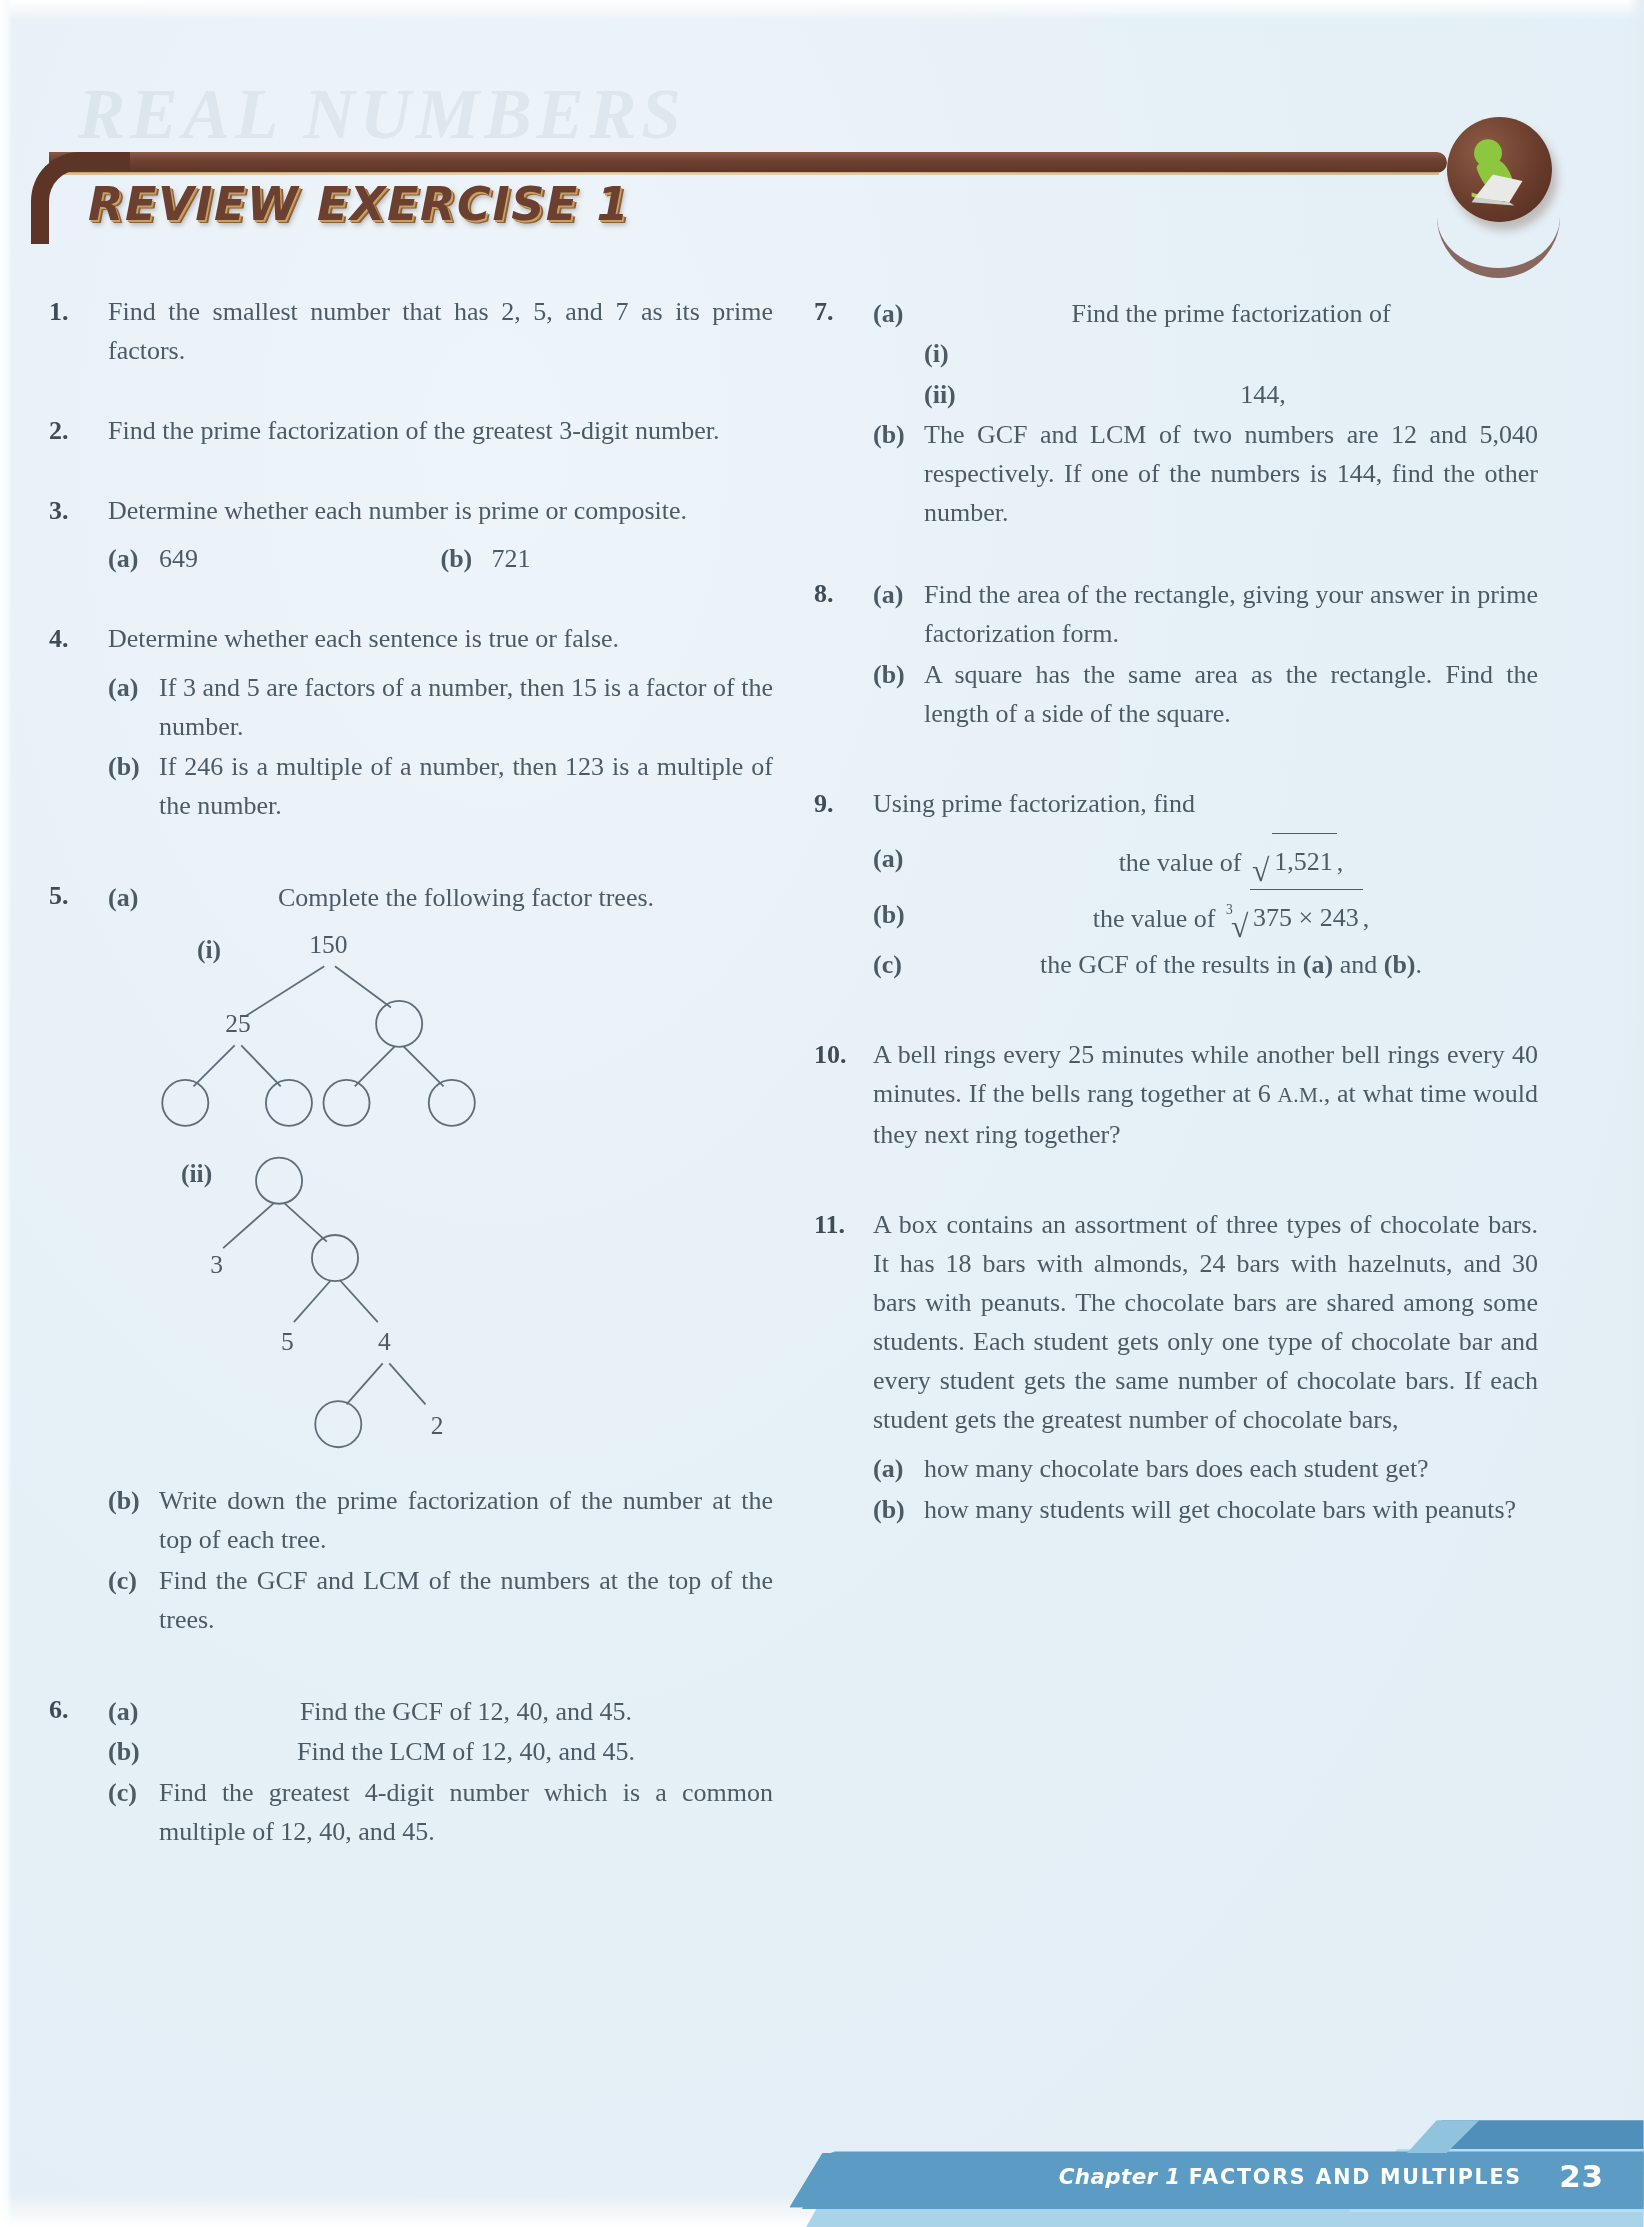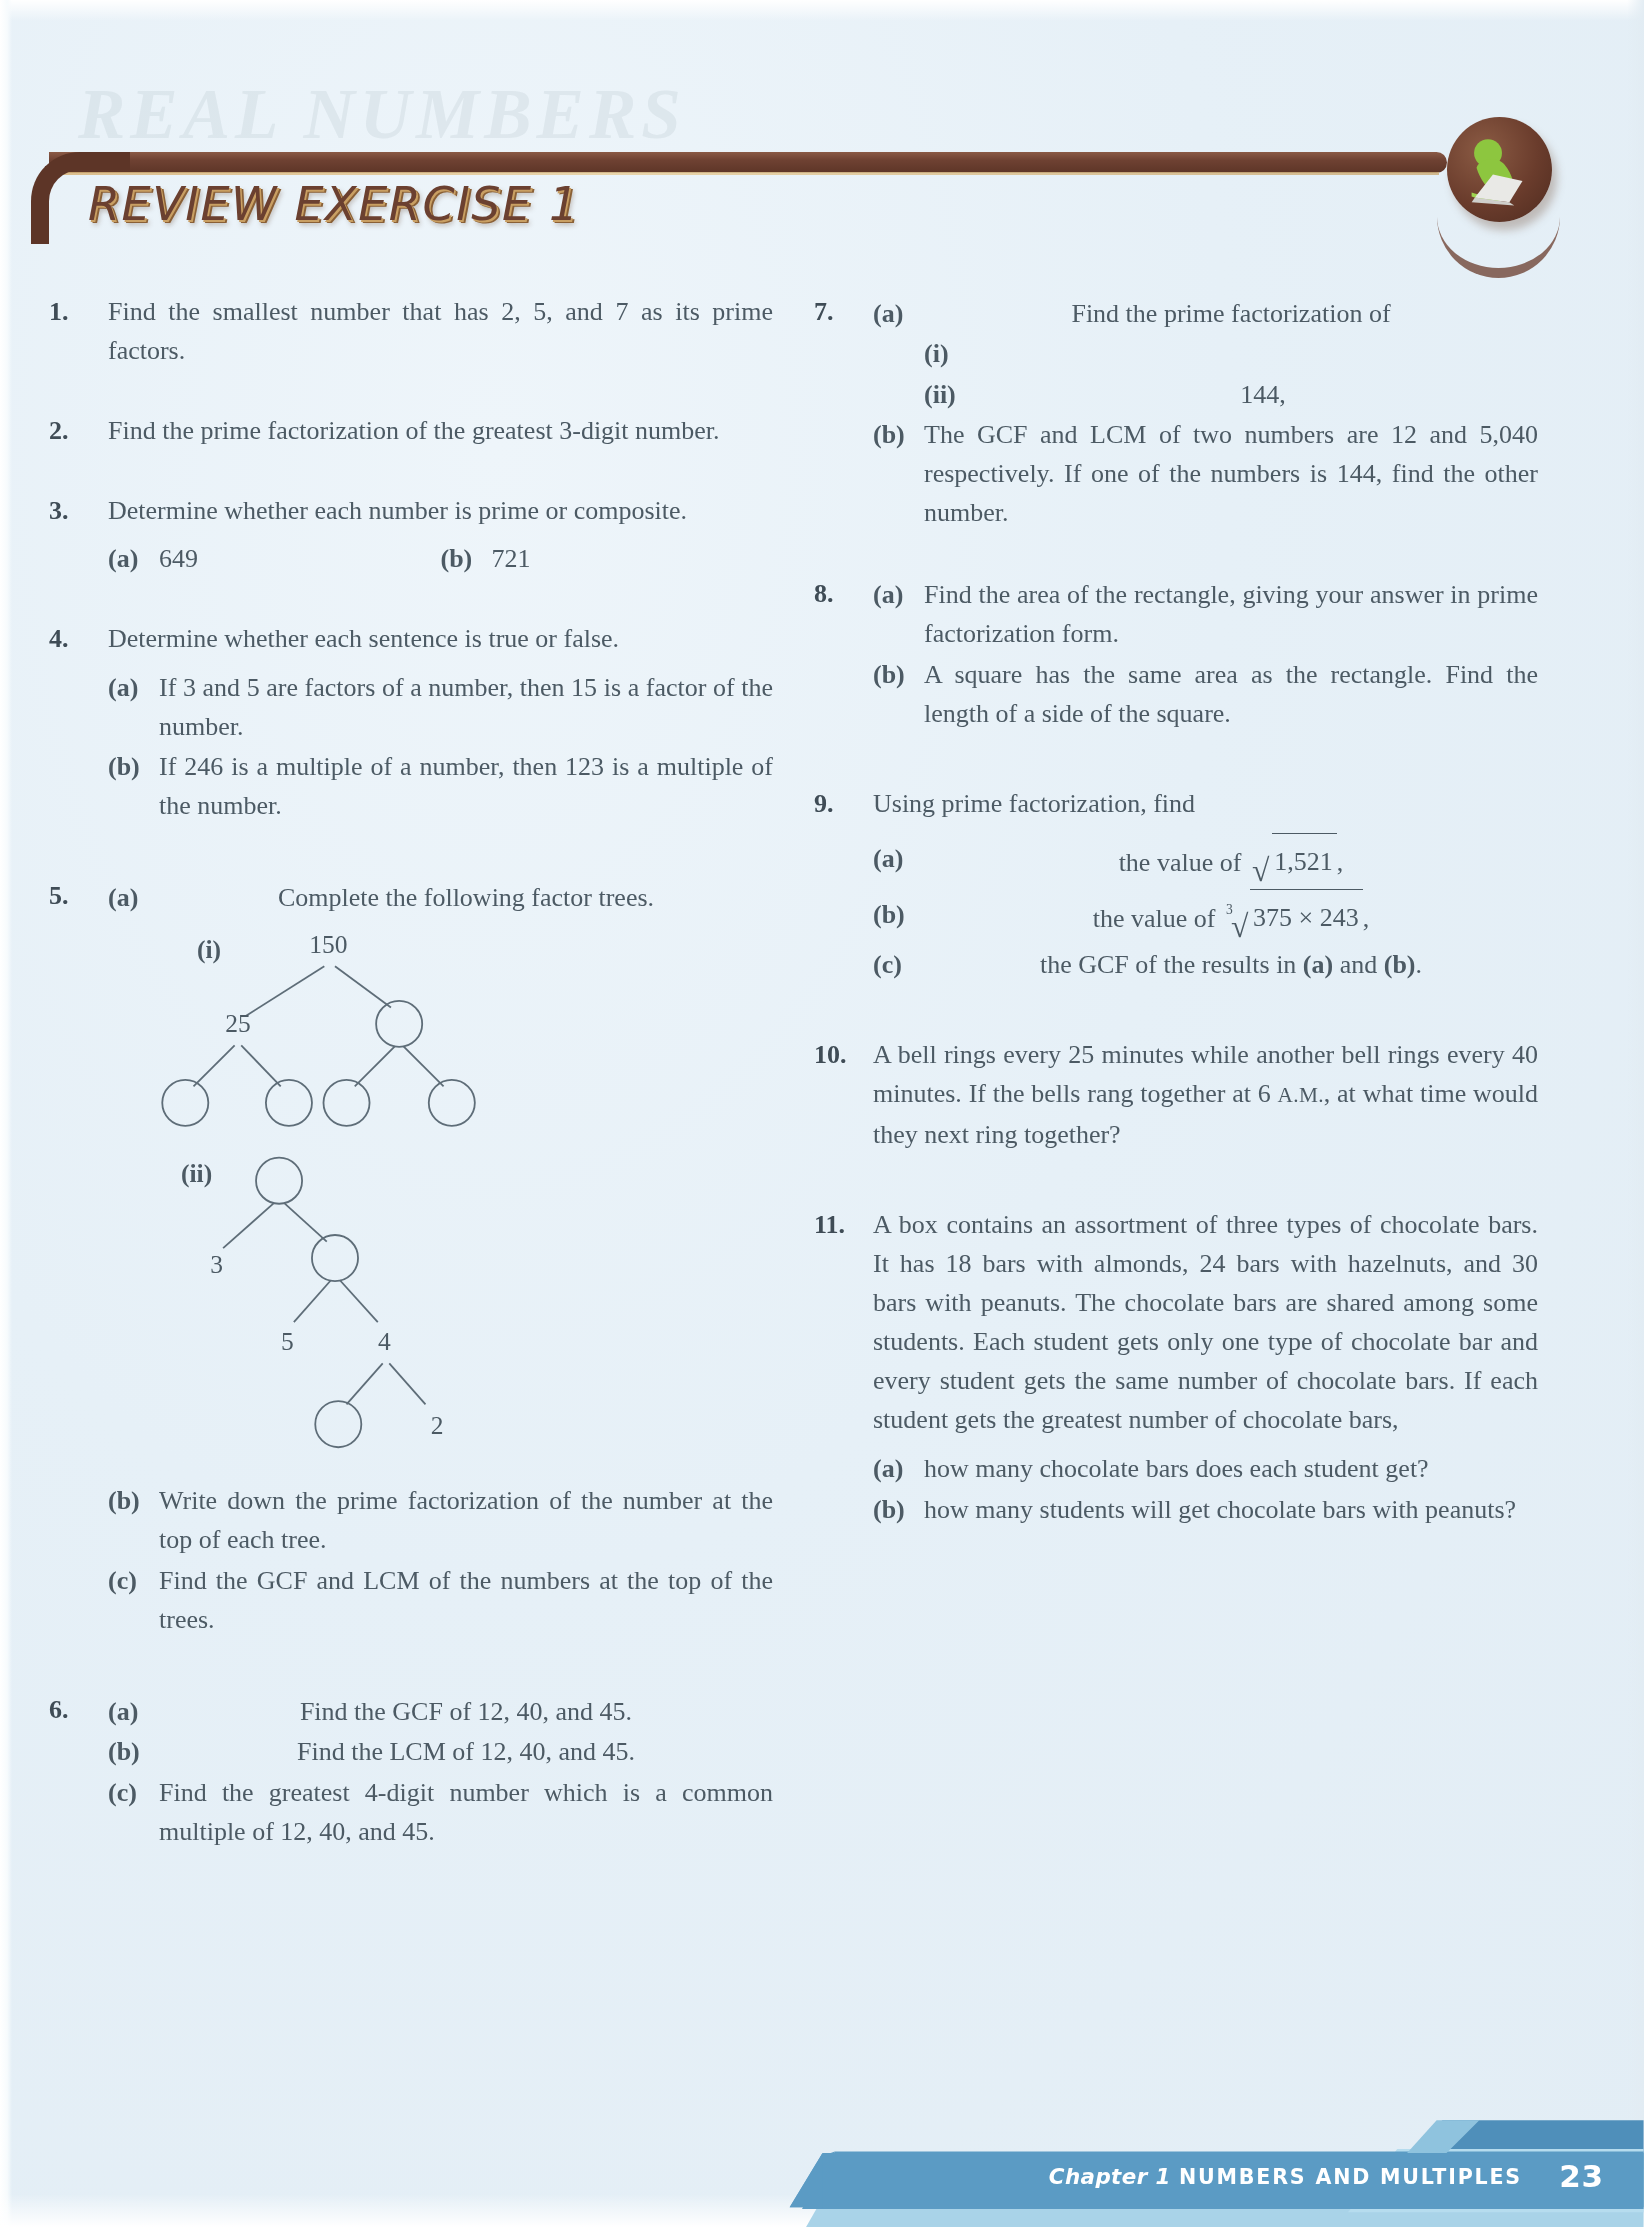--- a/index.html
+++ b/index.html
@@ -54,21 +54,21 @@
     position:absolute;left:-18px;top:0;width:99px;height:92px;
     border-left:18px solid #5d3527;
     border-top:18px solid #5d3527;
     border-radius:49px 0 0 0;
     border-right:0;border-bottom:0;
     box-sizing:border-box;
   }
   .header-title{
     position:absolute;left:39px;top:25px;
     font-family:"DejaVu Sans", sans-serif;
-    font-style:italic;font-weight:normal;
+    font-style:italic;font-weight:bold;
     font-size:46px;letter-spacing:1.6px;
     color:#6b4030;
     text-shadow:
       1.6px 1.6px 0 #c99f63,
       3.3px 3.3px 0 #8a6036,
       4.1px 5px 5px rgba(90,60,40,.35);
     white-space:nowrap;
   }
   .header-badge{
     position:absolute;left:1398px;top:-35px;width:105px;height:105px;
@@ -405,19 +405,19 @@
       <polygon points="1020,120 2000,120 2000,190 980,190" fill="#a9d3e8"></polygon>
       <polygon points="1755,60 2000,60 2000,120 1700,120" fill="#4f8fba"></polygon>
       <polygon points="1700,95 2000,95 2000,172 1640,172" fill="#b6dcee"></polygon>
       <polygon points="1015,98 2000,98 2000,168 975,168" fill="#5b9bc4"></polygon>
       <polygon points="975,168 1010,100 1015,98 975,168" fill="#5b9bc4"></polygon>
       <polygon points="1748,60 1800,60 1760,100 1712,100" fill="#8fc3de"></polygon>
       <polygon points="1000,100 2000,100 2000,166 960,166" fill="#5b9bc4"></polygon>
       <polygon points="960,166 1000,100 1000,166" fill="#5b9bc4"></polygon>
     </svg>
     <div class="footer-text">
-      <span class="footer-chapter">Chapter 1</span><span class="footer-label">NUMBERS AND MULTIPLES</span>
+      <span class="footer-chapter">Chapter 1</span><span class="footer-label">FACTORS AND MULTIPLES</span>
     </div>
     <div class="footer-page">23</div>
   </div>
 
 </div>
 
 
 </body></html>

